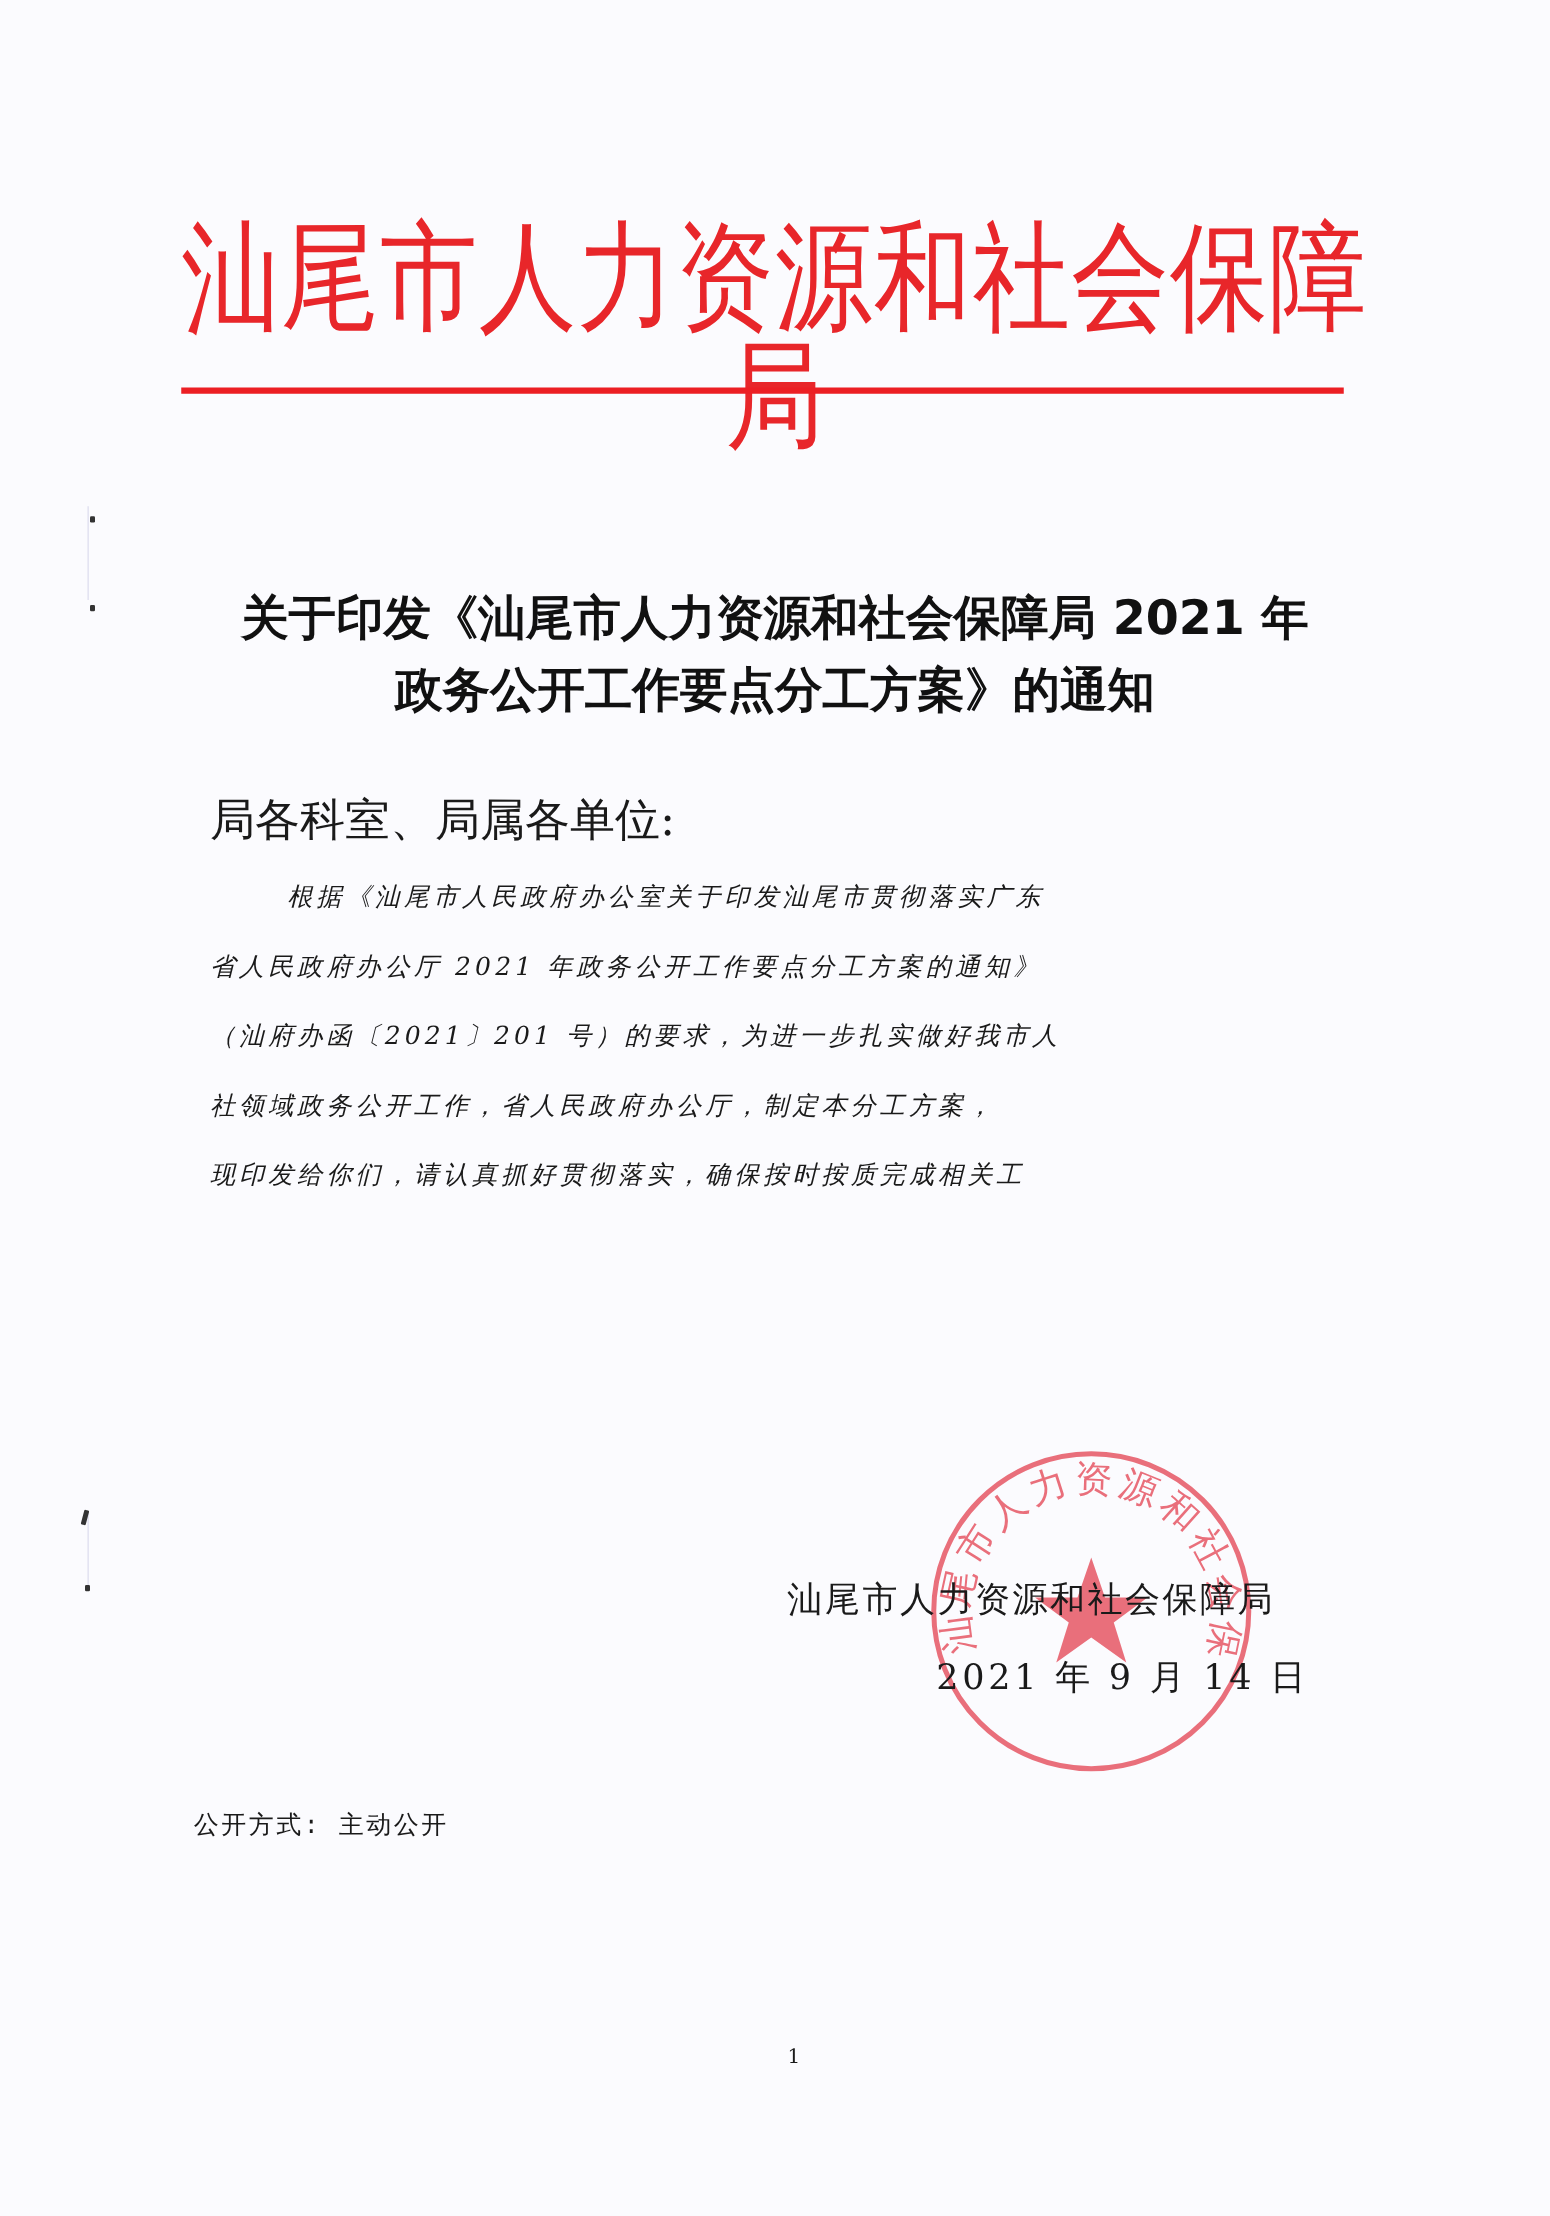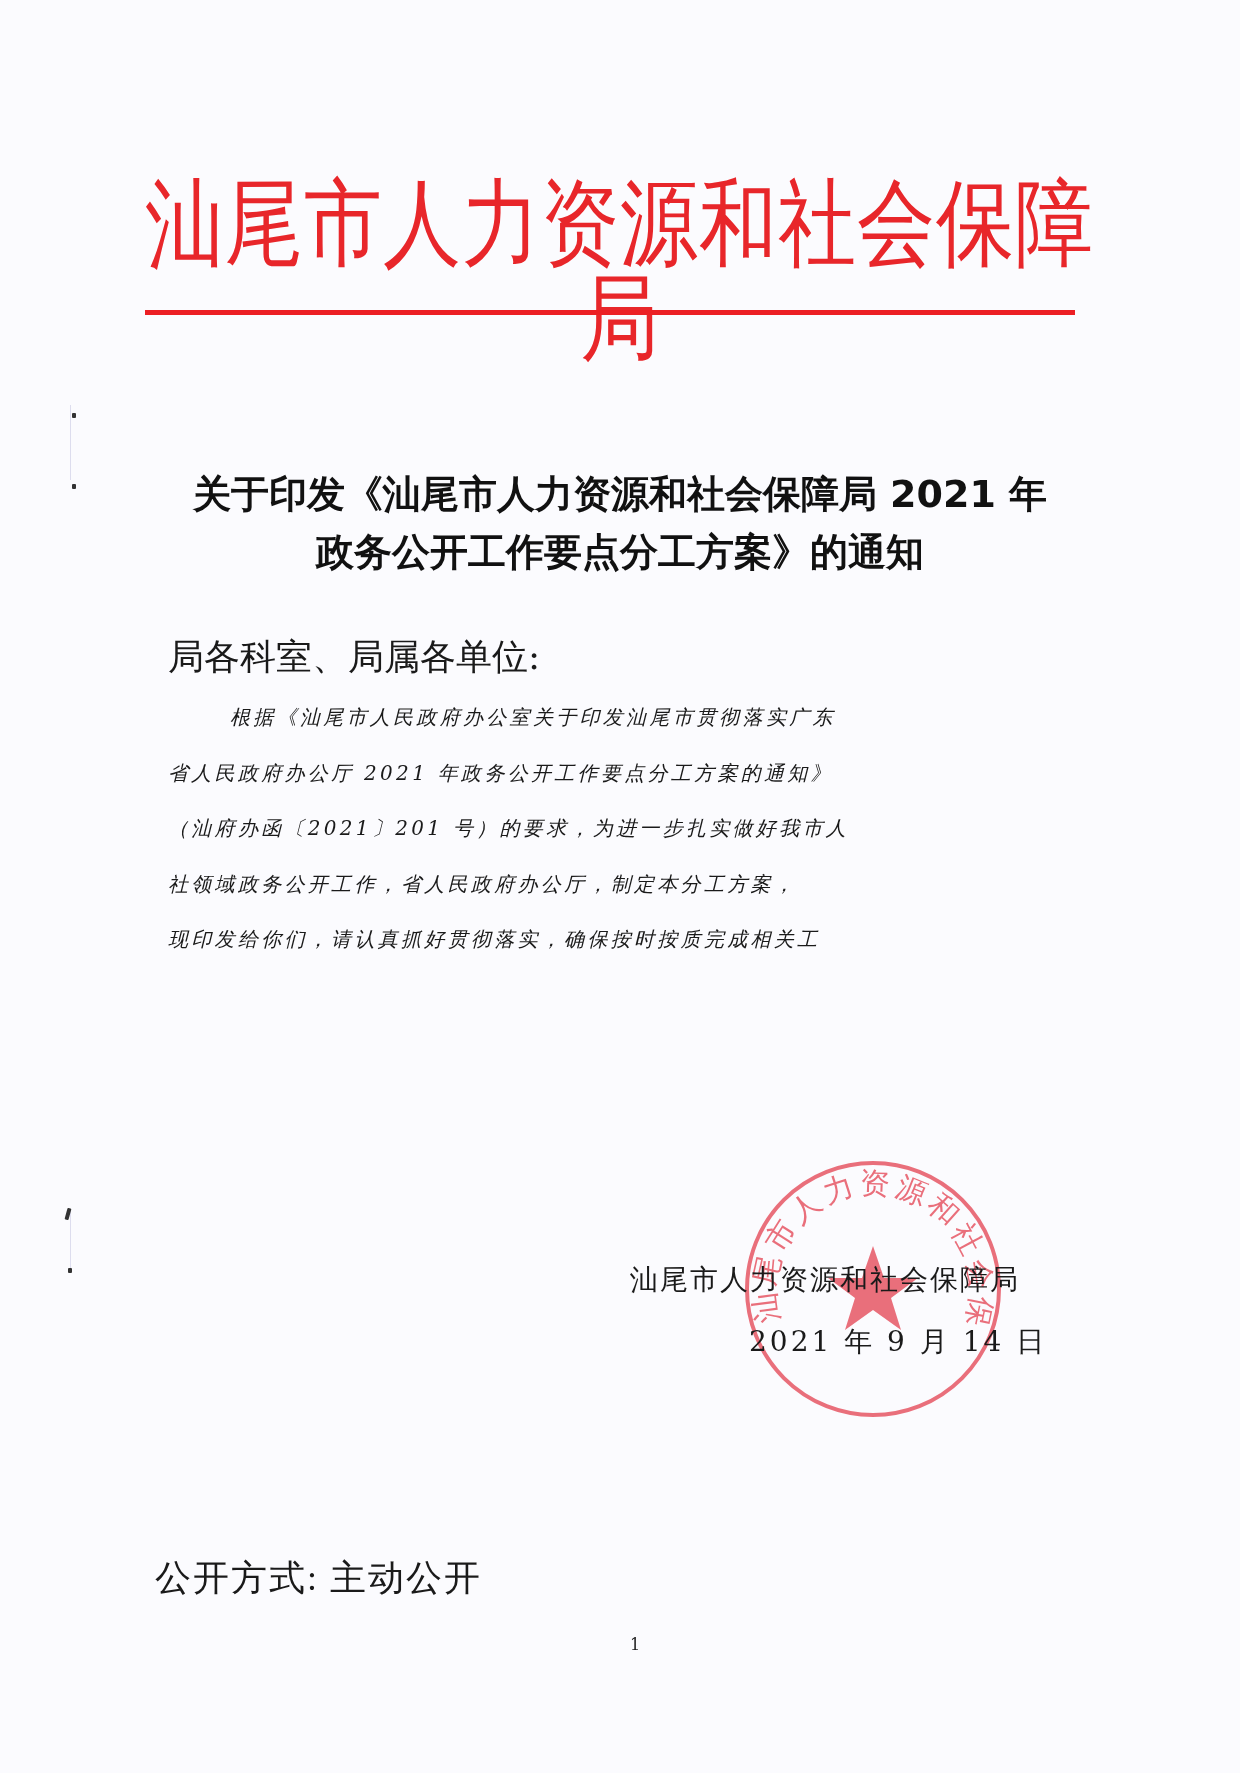--- a/index.html
+++ b/index.html
@@ -52,23 +52,23 @@
       letter-spacing: 2px;
     }
     .sig-org { position: absolute; left: 0; top: 0; }
     .sig-date { position: absolute; left: 100px; top: 62px; letter-spacing: 3px; margin-left: 19px; }
     .seal {
       position: absolute; left: 742px; top: 1158px; width: 262px; height: 262px;
       opacity: 0.72;
       pointer-events: none;
     }
     .disclosure {
-      position: absolute; left: 155px; top: 1558px;
-      font-family: Liberation Serif, serif;
-      font-size: 36px; line-height: 40px;
+      position: absolute; left: 155px; top: 1442px;
+      font-family: Liberation Mono, monospace;
+      font-size: 20px; line-height: 40px;
       letter-spacing: 2px;
     }
     .page-number {
       position: absolute; left: 630px; top: 1635px;
       font-size: 16px;
     }
     .margin-mark {
       position: absolute; width: 4px; height: 5px; background: #333; border-radius: 1px;
     }
     .margin-line {

